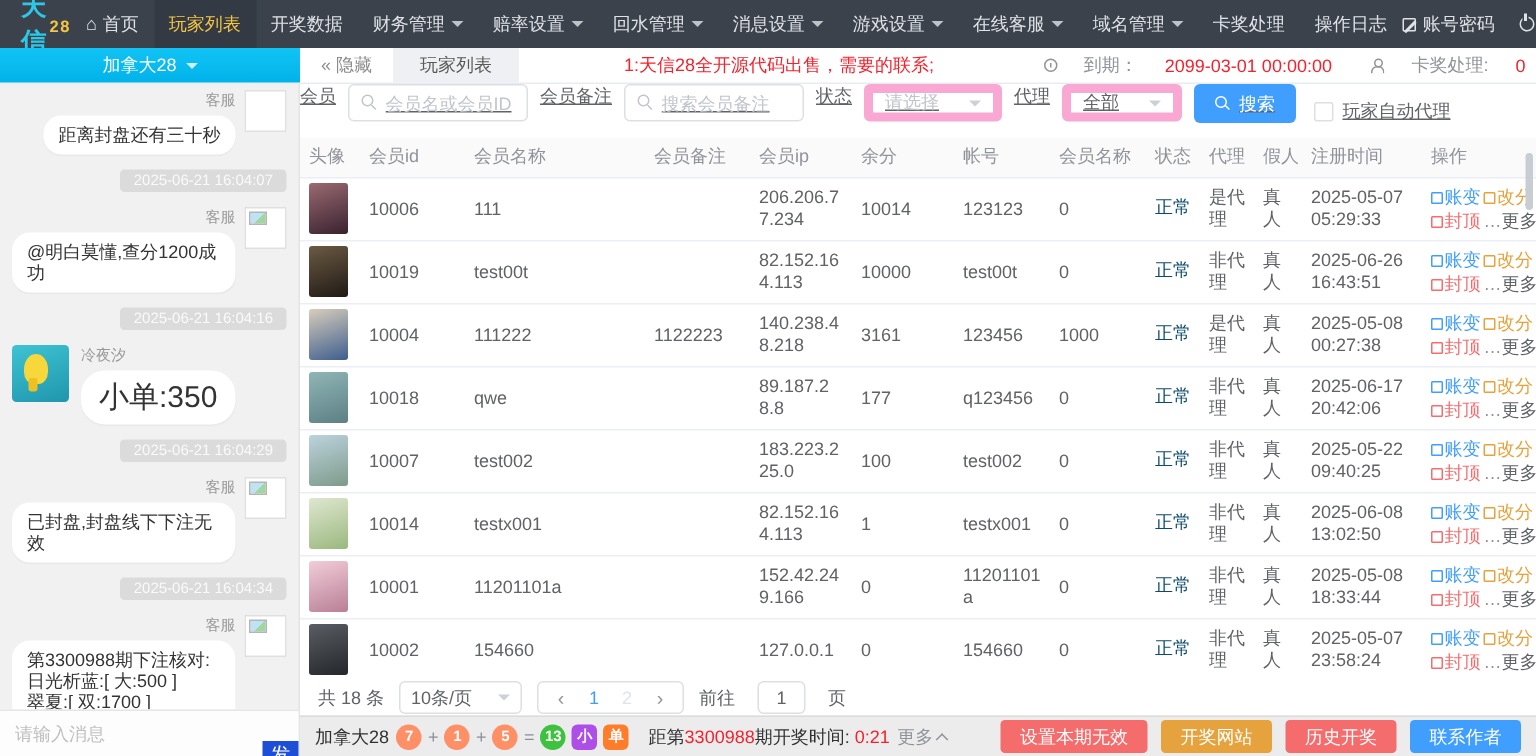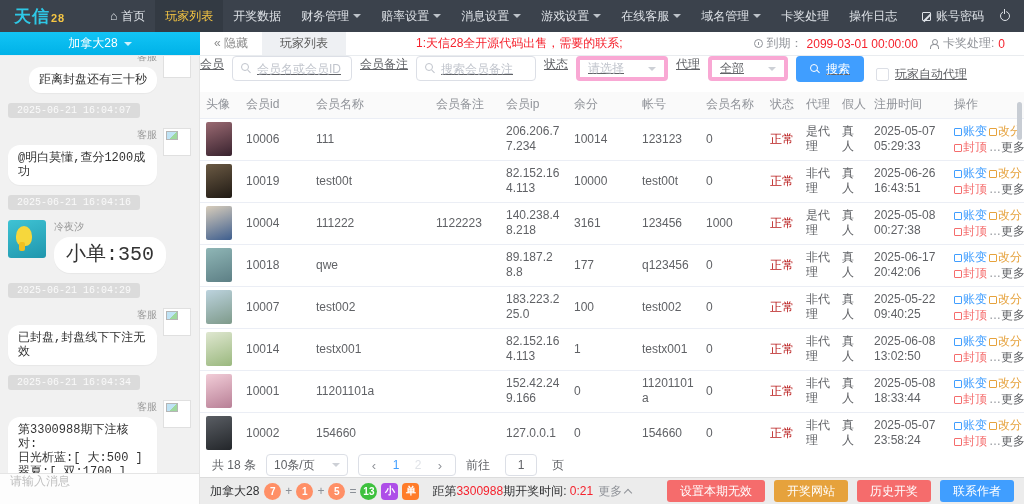--- a/index.html
+++ b/index.html
@@ -23,80 +23,80 @@
   .icon-power { display:inline-block; width:10px; height:10px; border:1.5px solid currentColor; border-radius:50%; position:relative; }
   .icon-power::after { content:""; position:absolute; left:2.8px; top:-3px; width:1.6px; height:5px; background:currentColor; box-shadow:0 0 0 1px #3b424c; }
 
   
   .subbar { height:24px; display:flex; align-items:stretch; flex-shrink:0; background:#fff; border-bottom:1px solid #e9ecef; }
   .game-select { width:200px; background:linear-gradient(180deg,#12c4f5,#00b2e8); color:#fff; display:flex; align-items:center; justify-content:center; gap:6px; cursor:pointer; flex-shrink:0; }
   .subbar-rest { flex:1; display:flex; align-items:stretch; }
   .hide-btn { display:flex; align-items:center; color:#8c8c8c; padding:0 14px; cursor:pointer; white-space:nowrap; }
   .sub-tab { display:flex; align-items:center; padding:0 18px; background:#eef0f3; color:#595959; cursor:pointer; white-space:nowrap; }
   .notice { flex:1; display:flex; align-items:center; color:#f5222d; padding-left:70px; white-space:nowrap; overflow:hidden; }
-  .subbar-right { display:flex; align-items:center; gap:4px; padding-right:19px; color:#909399; white-space:nowrap; }
+  .subbar-right { display:flex; align-items:center; gap:18px; padding-right:7px; color:#909399; white-space:nowrap; }
   .subbar-right .red { color:#f5222d; }
   .icon-clock { display:inline-block; width:9px; height:9px; border:1px solid #909399; border-radius:50%; position:relative; }
   .icon-clock::after { content:""; position:absolute; left:3.6px; top:1.6px; width:1px; height:3px; background:#909399; }
   .icon-person { display:inline-block; width:9px; height:10px; position:relative; margin-left:8px; }
   .icon-person::before { content:""; position:absolute; left:2px; top:0; width:4px; height:4px; border:1px solid #909399; border-radius:50%; }
   .icon-person::after { content:""; position:absolute; left:0; top:5.5px; width:7px; height:4px; border:1px solid #909399; border-bottom:none; border-radius:4px 4px 0 0; }
 
   
   .content { flex:1; display:flex; min-height:0; }
 
   
   .chat { width:200px; background:#f1f1f1; display:flex; flex-direction:column; flex-shrink:0; border-right:1px solid #e4e4e4; }
-  .chat-list { flex:1; overflow:hidden; padding:6px 8px;font-family:Liberation Mono, monospace; }
+  .chat-list { flex:1; overflow:hidden; padding:16px 8px; }
   .msg { display:flex; margin-top:10px; }
   .msg:first-child { margin-top:-12px; }
   .msg.right { justify-content:flex-end; }
   .msg-body { max-width:150px; display:flex; flex-direction:column; }
   .msg.right .msg-body { align-items:flex-end; }
   .msg.left .msg-body { align-items:flex-start; }
   .sender { font-size:10px; color:#999; margin-bottom:3px; }
   .bubble { background:#fff; border-radius:12px; padding:6px 10px; color:#333; line-height:14px; box-shadow:0 1px 1px rgba(0,0,0,.04); white-space:pre-line; word-break:break-all; text-align:left; }
   .bubble.large { font-size:20px; line-height:20px; border-radius:16px; padding:8px 12px; }
   .avatar-broken { width:28px; height:28px; background:#fff; border:1px solid #e0e0e0; margin-left:6px; flex-shrink:0; position:relative; }
   .broken-glyph { position:absolute; left:2px; top:2px; width:12px; height:9px; border:1px solid #b5b5b5; background:linear-gradient(135deg,#bfe3f5 55%,#9ed89e 55%); }
   .avatar-user { width:38px; height:38px; border-radius:3px; background:linear-gradient(160deg,#3fc3d4,#1f96ad); margin-right:8px; flex-shrink:0; position:relative; overflow:hidden; }
   .avatar-user .blob { position:absolute; left:8px; top:6px; width:16px; height:20px; background:#f6d73c; border-radius:50% 50% 40% 40%; }
   .avatar-user .blob::after { content:""; position:absolute; left:3px; top:16px; width:6px; height:9px; background:#f0c020; border-radius:2px; }
-  .msg-time { display:flex; justify-content:flex-start; margin:10px 0; }
+  .msg-time { display:flex; justify-content:flex-end; margin:10px 0; }
   .time-pill { background:#dbdbdb; color:#fafafa; font-size:10px; padding:2px 9px; border-radius:3px; }
-  .chat-input-bar { height:31px; background:#fdfdfd; border-top:1px solid #e5e5e5; display:flex; align-items:stretch; flex-shrink:0;flex-direction:column; }
+  .chat-input-bar { height:31px; background:#fdfdfd; border-top:1px solid #e5e5e5; display:flex; align-items:stretch; flex-shrink:0; }
   .chat-input { flex:1; border:none; outline:none; background:transparent; padding:0 10px; font-size:12px; color:#333; font-family:inherit; }
   .chat-input::placeholder { color:#bfbfbf; }
   .send-btn { width:56px; background:#1d4ed8; color:#fff; border:none; font-size:13px; cursor:pointer; font-family:Liberation Sans, sans-serif;margin-top:20px; }
 
   
   .main { flex:1; display:flex; flex-direction:column; min-width:0; background:#fff; }
   .filterbar { height:36px; display:flex; gap:8px; padding:0 0; flex-shrink:0;text-decoration:underline; }
   .f-label { color:#606266; white-space:nowrap; }
   .f-input { position:relative; display:flex; align-items:center; height:25px; border:1px solid #dcdfe6; border-radius:4px; background:#fff; padding:0 8px; gap:5px; color:#c0c4cc; }
   .f-input input { border:none; outline:none; width:86px; font-size:12px; color:#606266; font-family:inherit; background:transparent; }
   .f-input input::placeholder { color:#c0c4cc; }
   .icon-search { position:relative; display:inline-block; width:11px; height:11px; flex-shrink:0; }
   .icon-search::before { content:""; position:absolute; width:6px; height:6px; border:1.4px solid currentColor; border-radius:50%; left:0; top:0; }
   .icon-search::after { content:""; position:absolute; width:4px; height:1.4px; background:currentColor; transform:rotate(45deg); left:6.4px; top:7.6px; }
-  .f-select { display:flex; align-items:center; justify-content:space-between; height:25px; border:4px solid #f9a8d4; border-radius:4px; padding:0 8px; cursor:pointer; background:#fff; }
+  .f-select { display:flex; align-items:center; justify-content:space-between; height:25px; border:6px solid #f9a8d4; border-radius:4px; padding:0 8px; cursor:pointer; background:#fff; }
   .f-select .val { color:#606266; }
   .f-select .val.placeholder { color:#c0c4cc; }
   .f-select .caret-down { color:#c0c4cc; margin-left:8px; }
   .search-btn { display:flex; align-items:center; gap:5px; height:26px; padding:0 14px; background:#409eff; border:none; border-radius:4px; color:#fff; font-size:12px; cursor:pointer; font-family:inherit; }
   .auto-agent { display:flex; align-items:center; gap:6px; margin-left:4px; }
   .cb { width:13px; height:13px; border:1px solid #dcdfe6; border-radius:2px; background:#fff; cursor:pointer; flex-shrink:0; }
 
   
   .table-wrap { position:relative; flex:1; overflow:hidden; }
   table { border-collapse:collapse; table-layout:fixed; width:824px; }
   thead th { height:26px; background:#fafafa; color:#909399; font-weight:normal; text-align:left; padding:0 6px; border-bottom:1px solid #ebeef5; white-space:nowrap; overflow:hidden; }
   tbody td { height:42px; padding:2px 6px; border-bottom:1px solid #ebeef5; color:#606266; overflow:hidden; vertical-align:middle; line-height:15px; word-break:break-all; }
   .tav { width:26px; height:34px; border-radius:2px; }
-  .status-ok { color:#b91c1c; }
+  .status-ok { color:#0c4a6e;font-family:Liberation Mono, monospace; }
   .act-line { white-space:nowrap; line-height:16px; }
   .act { cursor:pointer; margin-right:2px; white-space:nowrap; }
   .act-ic { display:inline-block; width:8px; height:8px; border:1px solid currentColor; border-radius:1px; margin-right:1px; vertical-align:-1px; }
   .more-dots { color:#909399; }
   .vthumb { position:absolute; right:2px; top:10px; width:5px; height:38px; background:#c8cdd4; border-radius:3px; cursor:pointer; }
 
   
   .pager-row { height:24px; display:flex; align-items:center; gap:10px; padding:0 12px; flex-shrink:0; color:#606266; }
   .psize { display:flex; align-items:center; justify-content:space-between; width:82px; height:22px; border:1px solid #dcdfe6; border-radius:4px; padding:0 7px; cursor:pointer; color:#606266; }
   .psize .caret-down { color:#c0c4cc; }
@@ -137,20 +137,24 @@
         </a>
         <a class="nav-item">
           <span>开奖数据</span>
         </a>
         <a class="nav-item">
           <span>财务管理</span>
           <span class="caret-down"></span>
         </a>
         <a class="nav-item">
           <span>赔率设置</span>
+          <span class="caret-down"></span>
+        </a>
+        <a class="nav-item">
+          <span>回水管理</span>
           <span class="caret-down"></span>
         </a>
         <a class="nav-item">
           <span>消息设置</span>
           <span class="caret-down"></span>
         </a>
         <a class="nav-item">
           <span>游戏设置</span>
           <span class="caret-down"></span>
         </a>

